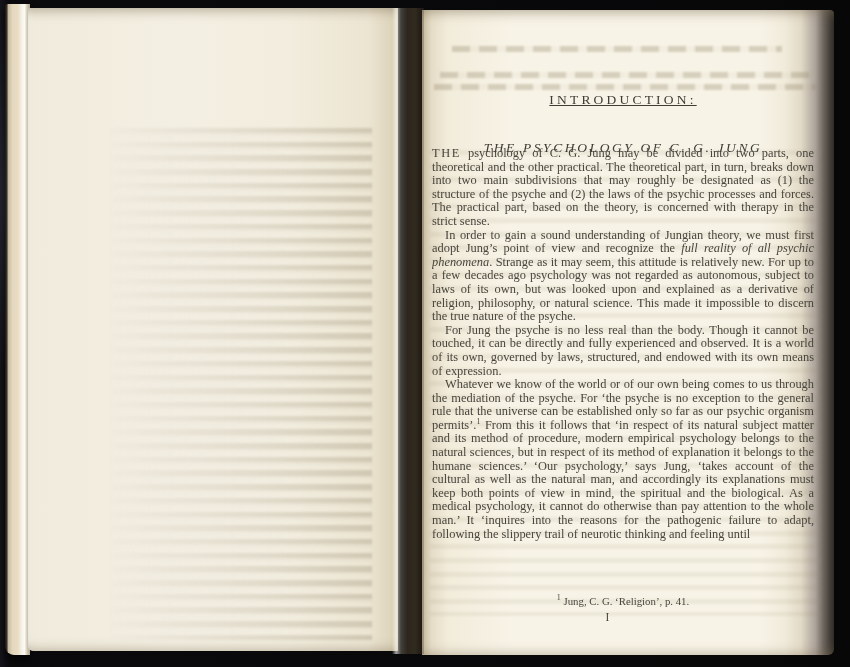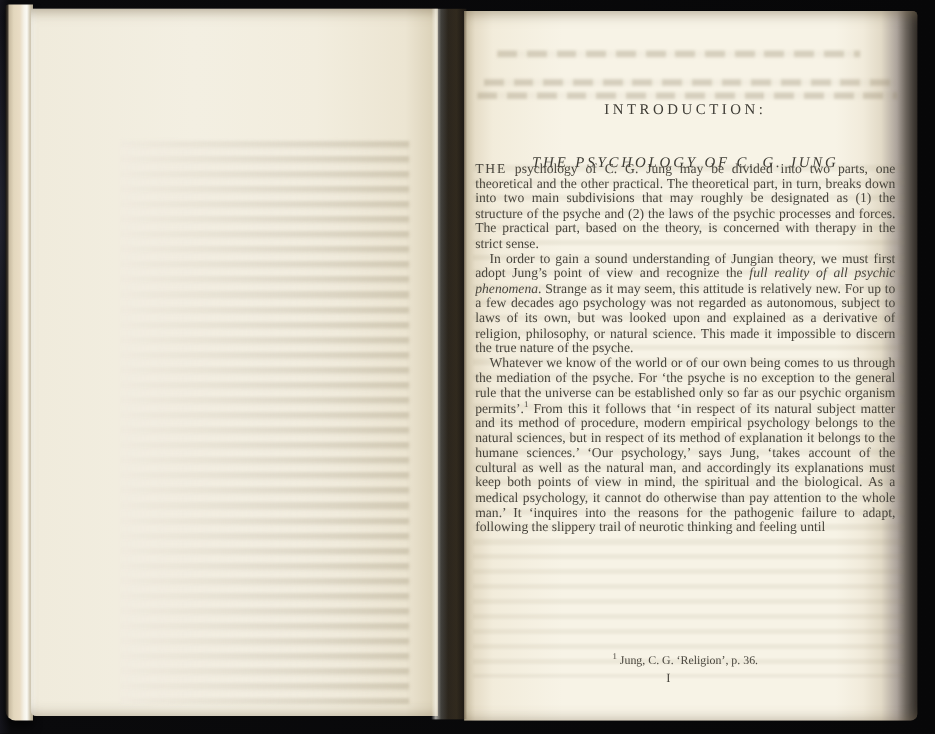--- a/index.html
+++ b/index.html
@@ -74,21 +74,21 @@
     background:repeating-linear-gradient(to bottom,
       rgba(150,138,110,.10) 0px, rgba(150,138,110,.10) 5px,
       rgba(0,0,0,0) 5px, rgba(0,0,0,0) 13.6px);
   }
   
   .content{position:absolute;left:432px;top:0;width:382px;color:#46433b;}
   .chapter-heading,.chapter-subheading{
     position:absolute;width:382px;text-align:center;
     font-size:13.5px;letter-spacing:3.2px;color:#3e3c35;white-space:nowrap;
   }
-  .chapter-heading{top:92px;}
+  .chapter-heading{top:92px;text-decoration:underline;}
   .chapter-subheading{top:140px;letter-spacing:2.6px;font-style:italic;}
   .body-text{
     position:absolute;top:147px;width:382px;height:448px;overflow:hidden;
     font-size:12.4px;line-height:13.6px;text-align:justify;color:#48453d;
   }
   .body-text p{margin:0;padding:0;}
   .body-text p.indent{text-indent:13px;font-family:Liberation Serif, serif;}
   .italic{font-style:italic;}
   .sup{vertical-align:super;font-size:8px;line-height:0;}
   .lead{letter-spacing:1.6px;}
@@ -117,22 +117,23 @@
   <div class="ghost ghost-stripe gs3"></div>
   <div class="ghost ghost-right-body"></div>
 
   <div class="content">
     <div class="chapter-heading">INTRODUCTION:</div>
     <div class="chapter-subheading">THE PSYCHOLOGY OF C. G. JUNG</div>
 
     <div class="body-text">
         <p class="para"><span class="lead">THE</span><span> psychology of C. G. Jung may be divided into two parts, one theoretical and the other practical. The theoretical part, in turn, breaks down into two main subdivisions that may roughly be designated as (1) the structure of the psyche and (2) the laws of the psychic processes and forces. The practical part, based on the theory, is concerned with therapy in the strict sense.</span></p>
         <p class="para indent"><span>In order to gain a sound understanding of Jungian theory, we must first adopt Jung’s point of view and recognize the </span><span class="italic">full reality of all psychic phenomena</span><span>. Strange as it may seem, this attitude is relatively new. For up to a few decades ago psychology was not regarded as autonomous, subject to laws of its own, but was looked upon and explained as a derivative of religion, philosophy, or natural science. This made it impossible to discern the true nature of the psyche.</span></p>
+        <p class="para indent"><span>For Jung the psyche is no less real than the body. Though it cannot be touched, it can be directly and fully experienced and observed. It is a world of its own, governed by laws, structured, and endowed with its own means of expression.</span></p>
         <p class="para indent"><span>Whatever we know of the world or of our own being comes to us through the mediation of the psyche. For ‘the psyche is no exception to the general rule that the universe can be established only so far as our psychic organism permits’.</span><span class="sup">1</span><span> From this it follows that ‘in respect of its natural subject matter and its method of procedure, modern empirical psychology belongs to the natural sciences, but in respect of its method of explanation it belongs to the humane sciences.’ ‘Our psychology,’ says Jung, ‘takes account of the cultural as well as the natural man, and accordingly its explanations must keep both points of view in mind, the spiritual and the biological. As a medical psychology, it cannot do otherwise than pay attention to the whole man.’ It ‘inquires into the reasons for the pathogenic failure to adapt, following the slippery trail of neurotic thinking and feeling until</span></p>
       </div>
 
     <div class="footnote">
-      <span class="sup">1</span><span> Jung, C. G. ‘Religion’, p. 36.</span>
+      <span class="sup">1</span><span> Jung, C. G. ‘Religion’, p. 41.</span>
     </div>
 
     <div class="page-number">I</div>
   </div>
 </div>
 
 </body></html>

